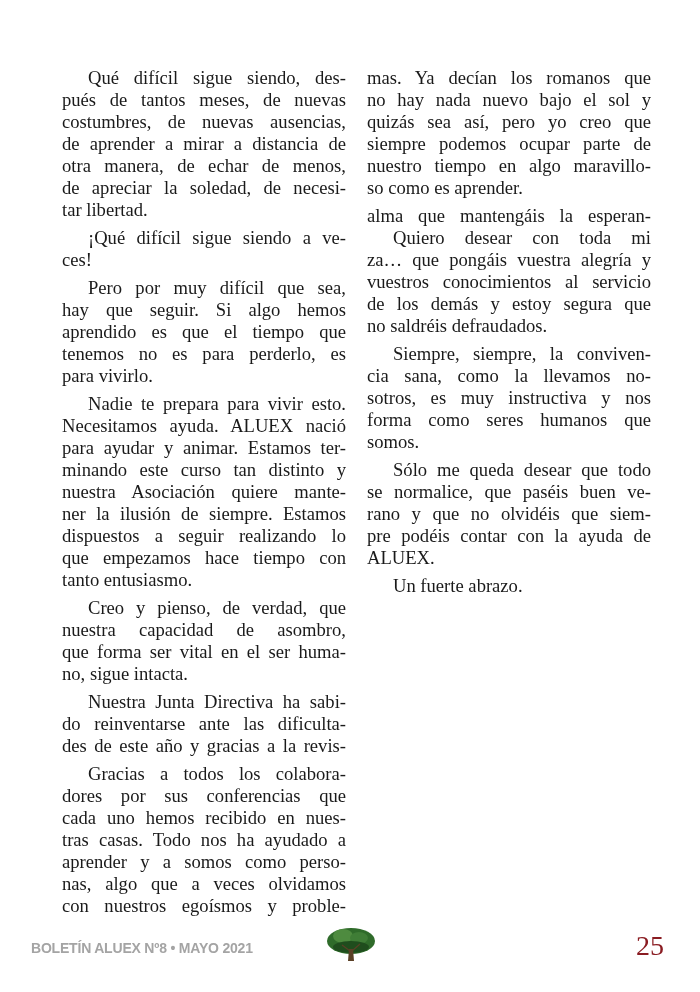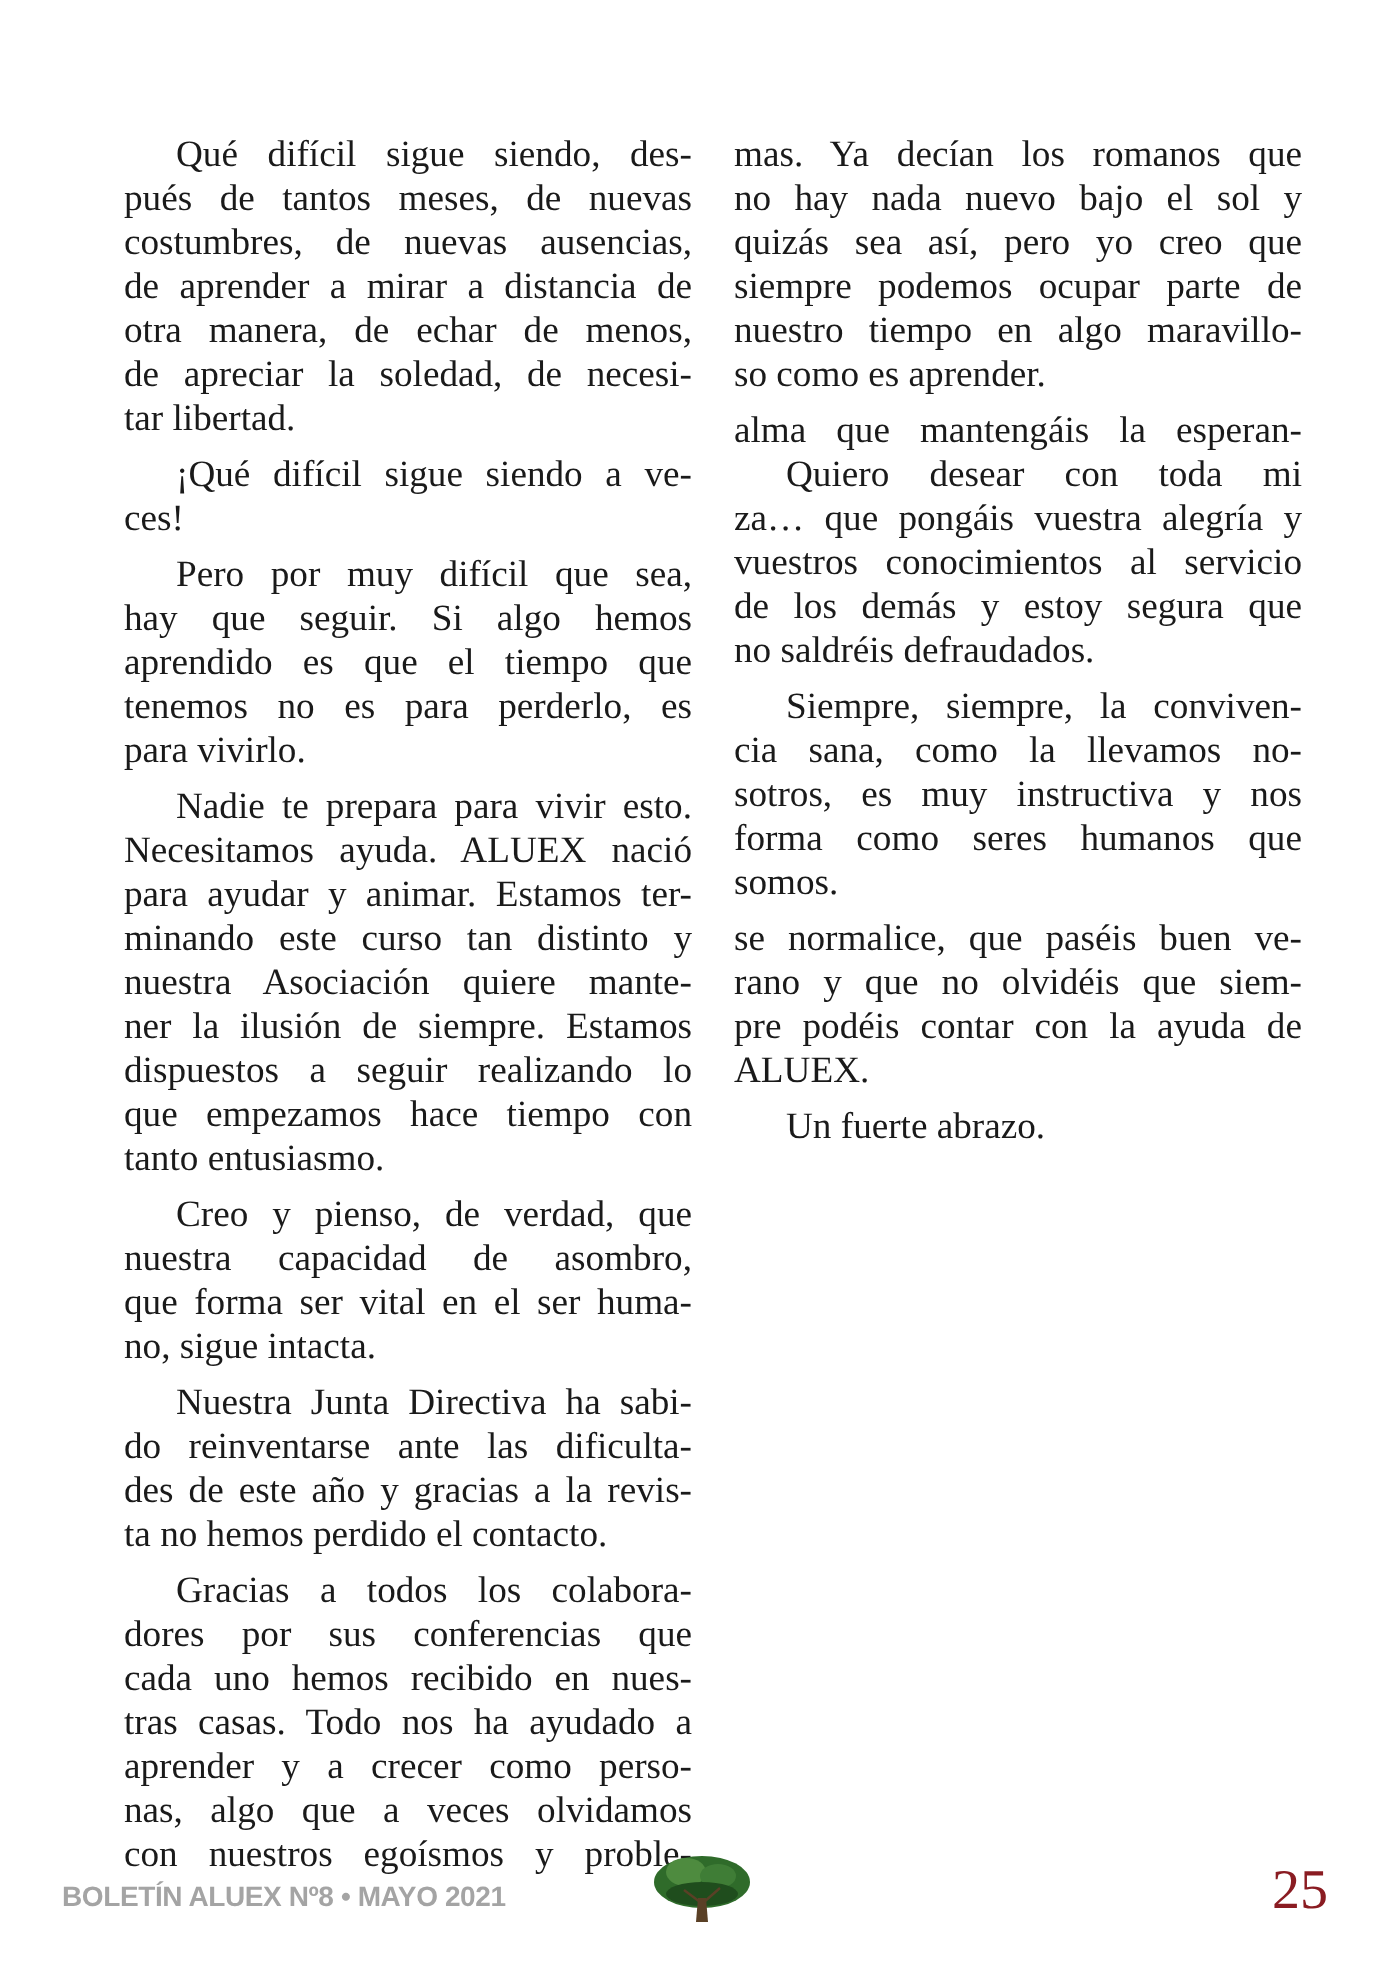--- a/index.html
+++ b/index.html
@@ -70,28 +70,27 @@
       <div class="para">
         <span class="line first">Creo y pienso, de verdad, que</span>
         <span class="line">nuestra capacidad de asombro,</span>
         <span class="line">que forma ser vital en el ser huma-</span>
         <span class="line last">no, sigue intacta.</span>
       </div>
       <div class="para">
         <span class="line first">Nuestra Junta Directiva ha sabi-</span>
         <span class="line">do reinventarse ante las dificulta-</span>
         <span class="line">des de este año y gracias a la revis-</span>
-        <span class="line last">ta no hemos perdido el contacto.</span>
       </div>
       <div class="para">
         <span class="line first">Gracias a todos los colabora-</span>
         <span class="line">dores por sus conferencias que</span>
         <span class="line">cada uno hemos recibido en nues-</span>
         <span class="line">tras casas. Todo nos ha ayudado a</span>
-        <span class="line">aprender y a crecer como perso-</span>
+        <span class="line">aprender y a somos como perso-</span>
         <span class="line">nas, algo que a veces olvidamos</span>
         <span class="line">con nuestros egoísmos y proble-</span>
       </div>
     </div>
   <div class="col right">
       <div class="para">
         <span class="line">mas. Ya decían los romanos que</span>
         <span class="line">no hay nada nuevo bajo el sol y</span>
         <span class="line">quizás sea así, pero yo creo que</span>
         <span class="line">siempre podemos ocupar parte de</span>
@@ -107,20 +106,21 @@
         <span class="line last">no saldréis defraudados.</span>
       </div>
       <div class="para">
         <span class="line first">Siempre, siempre, la conviven-</span>
         <span class="line">cia sana, como la llevamos no-</span>
         <span class="line">sotros, es muy instructiva y nos</span>
         <span class="line">forma como seres humanos que</span>
         <span class="line last">somos.</span>
       </div>
       <div class="para">
+        <span class="line first">Sólo me queda desear que todo</span>
         <span class="line">se normalice, que paséis buen ve-</span>
         <span class="line">rano y que no olvidéis que siem-</span>
         <span class="line">pre podéis contar con la ayuda de</span>
         <span class="line last">ALUEX.</span>
       </div>
       <div class="para">
         <span class="line first last">Un fuerte abrazo.</span>
       </div>
     </div>
 

